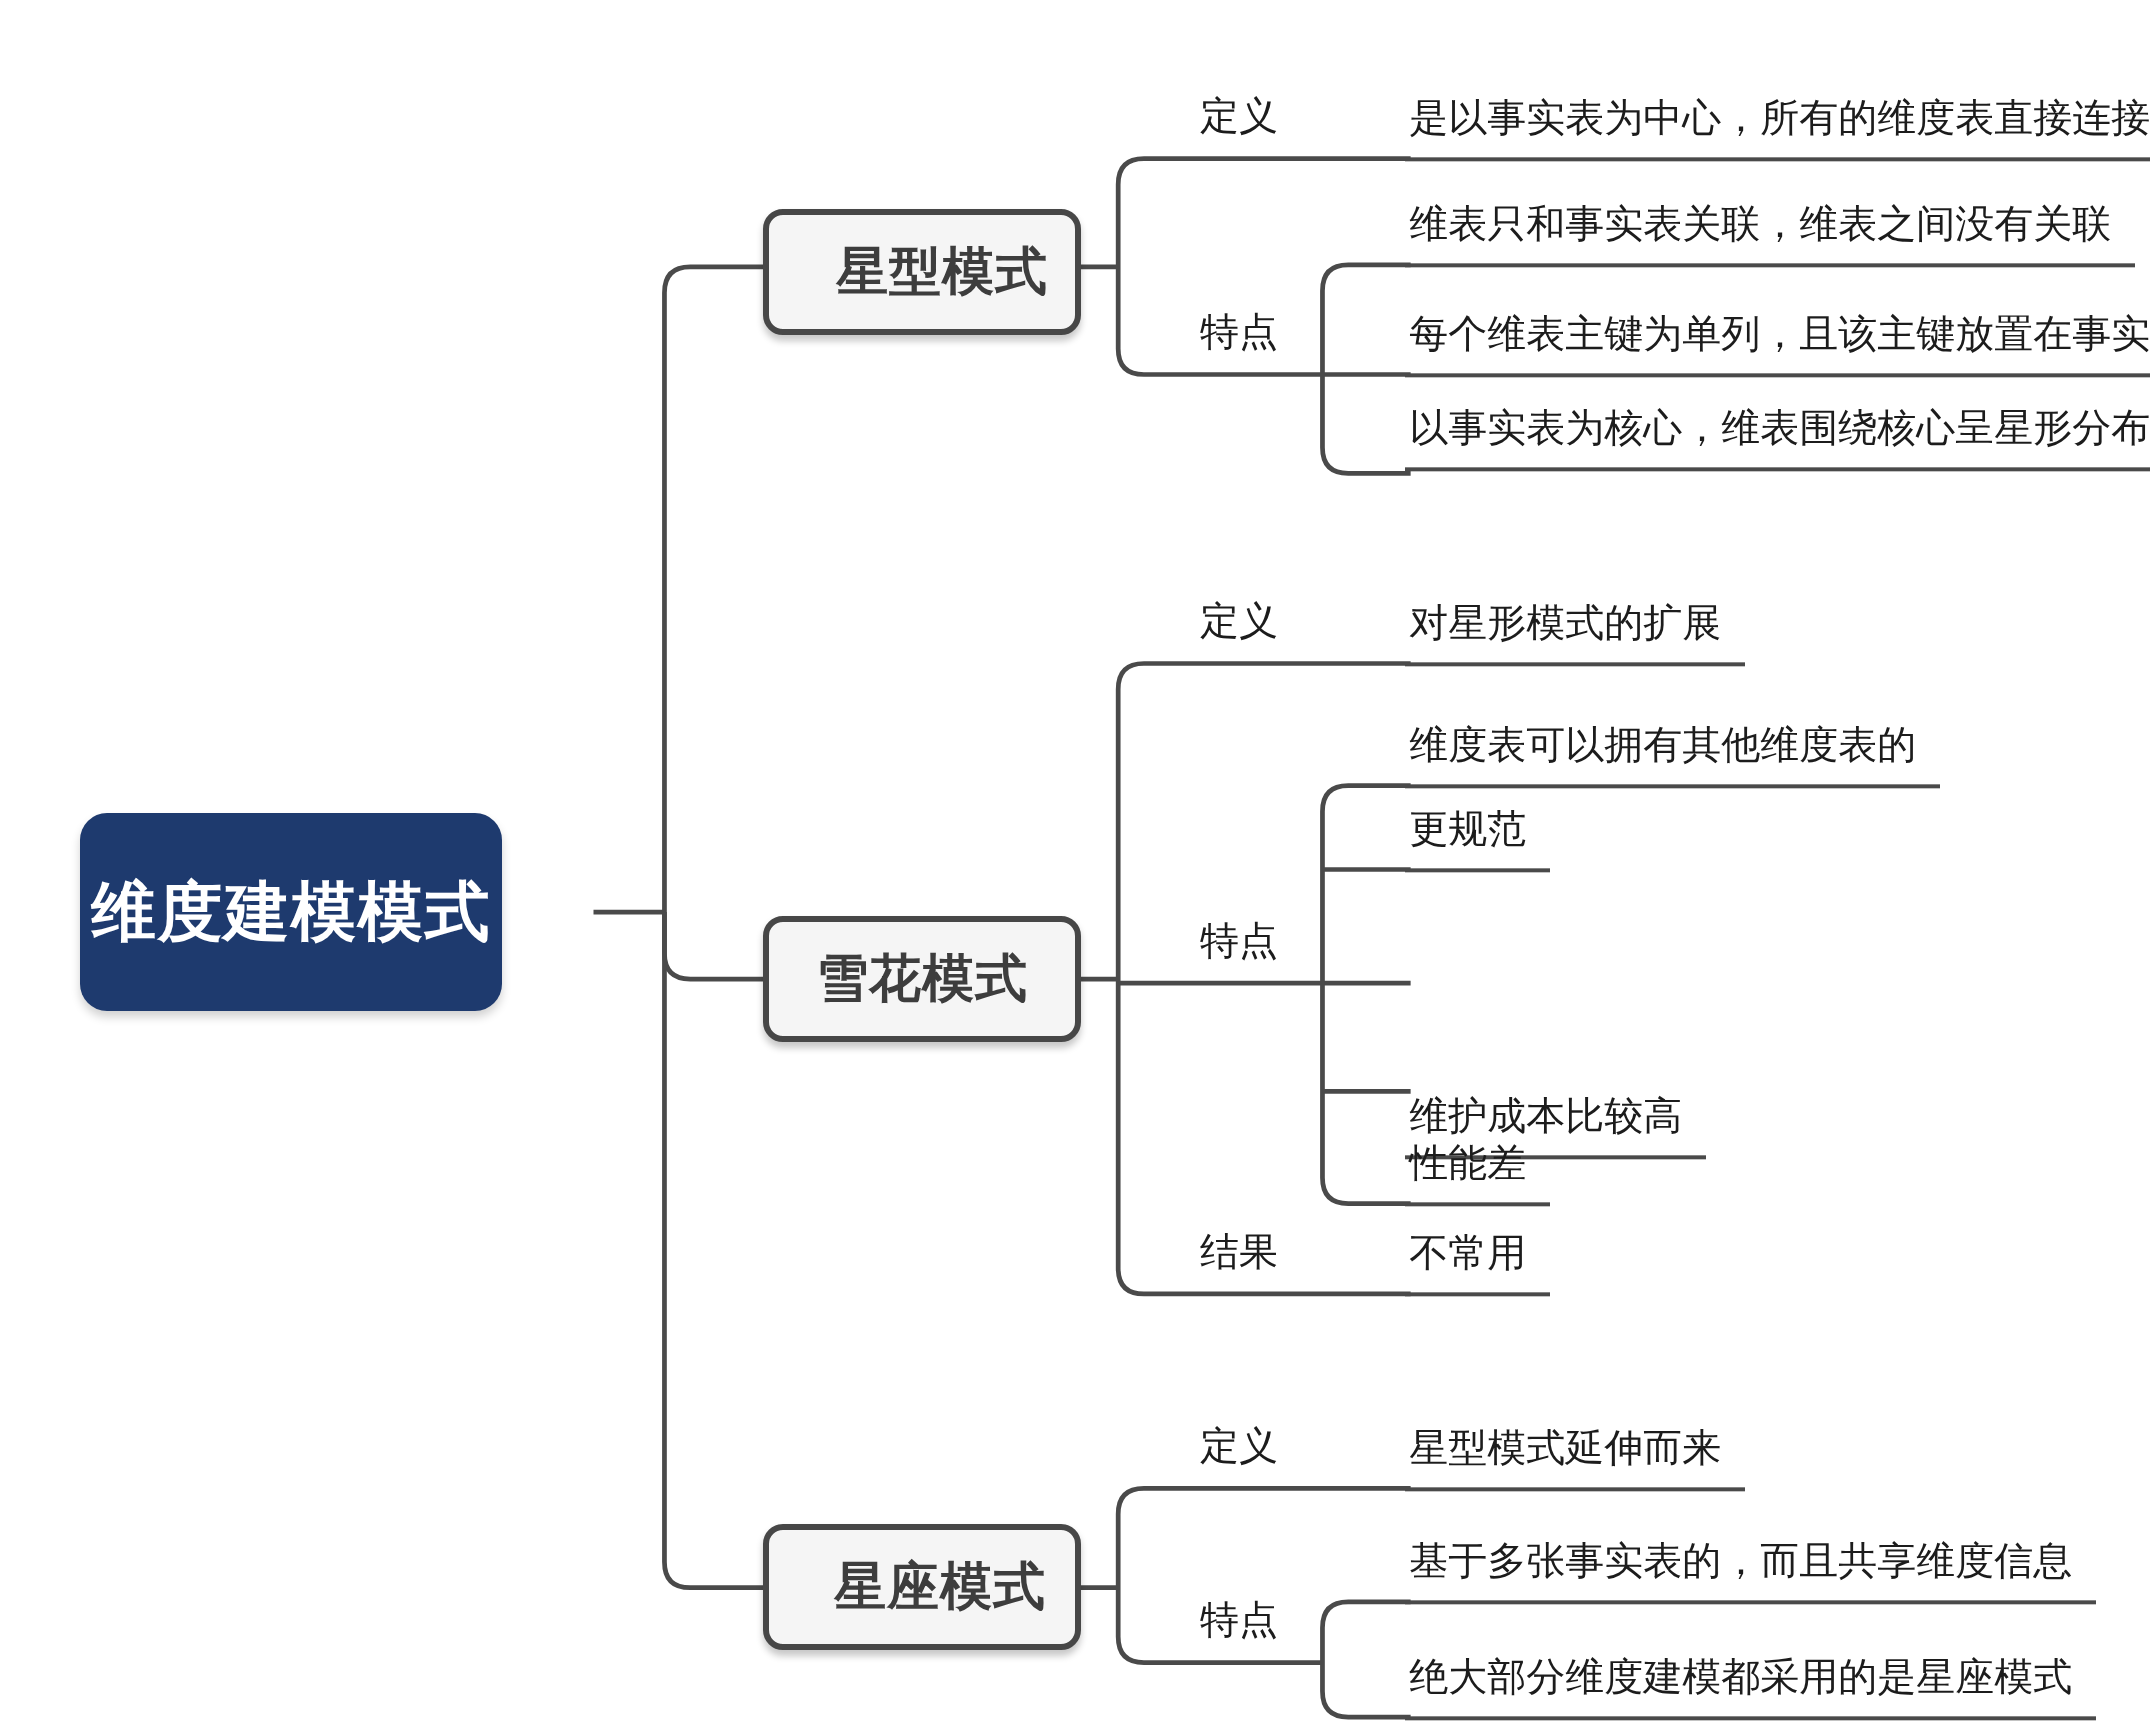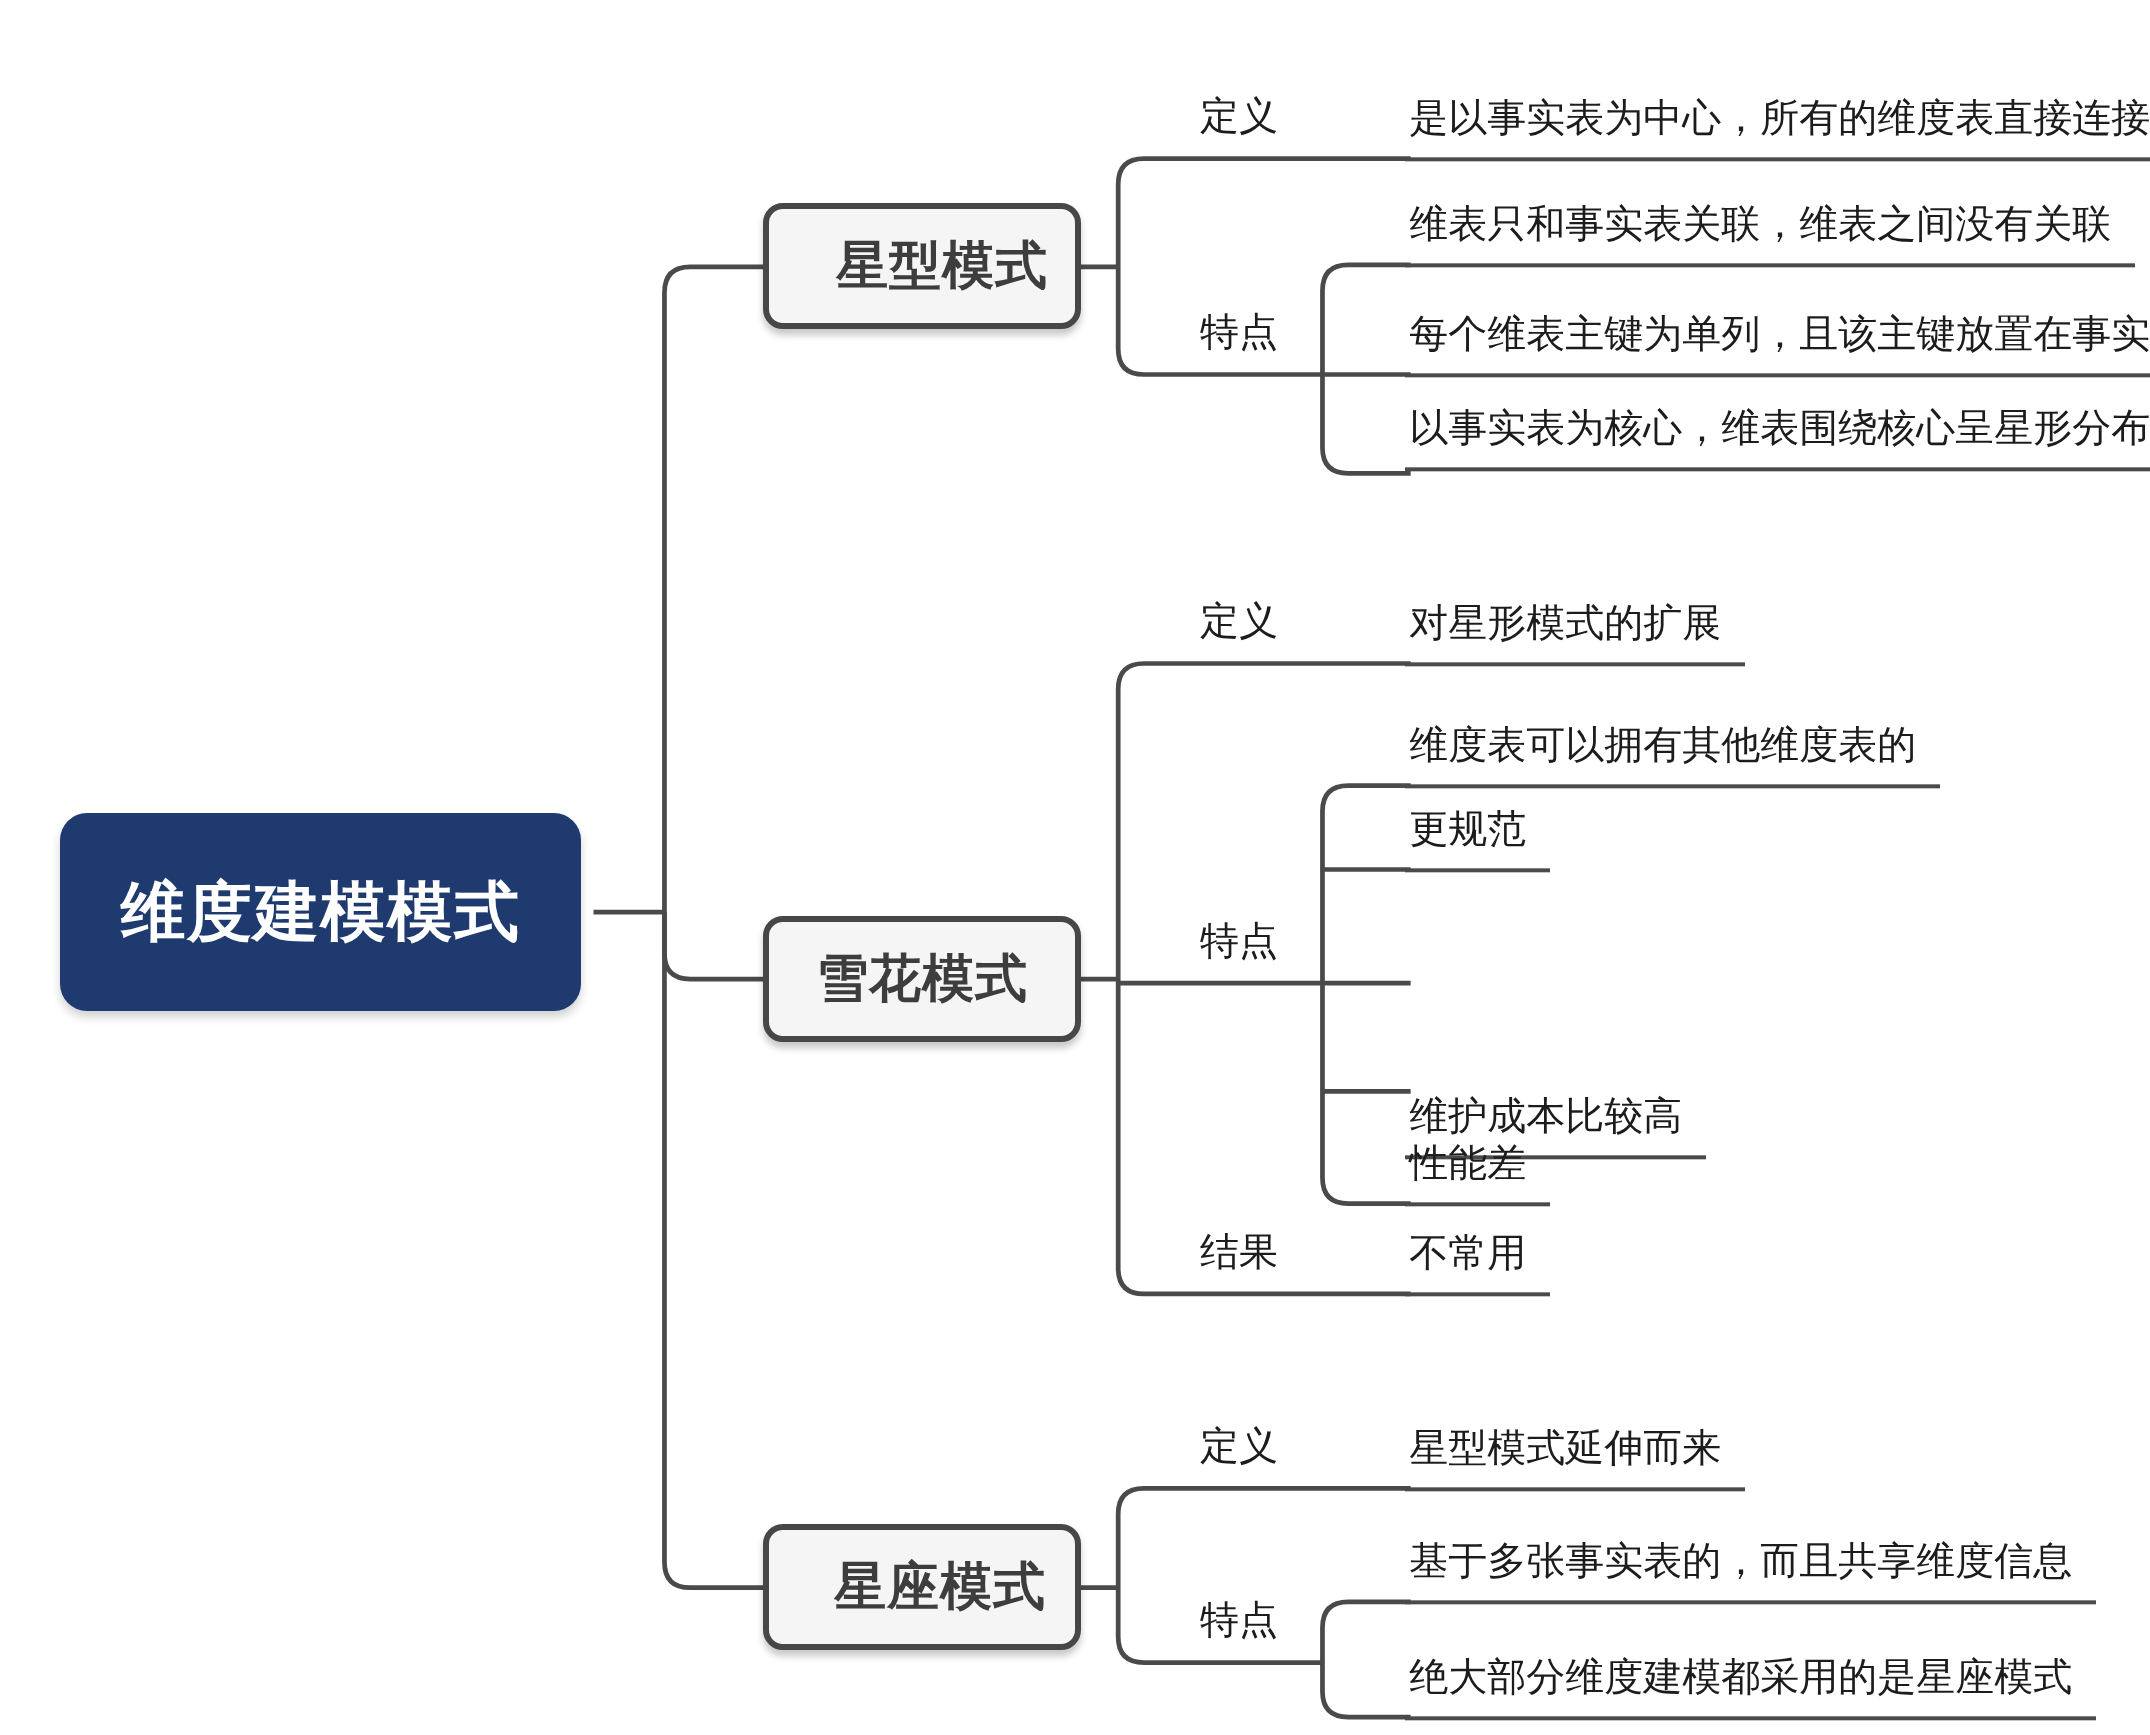--- a/index.html
+++ b/index.html
@@ -22,22 +22,22 @@
     height: 1736px;
   }
   .connector-svg path {
     fill: none;
     stroke: #4A4A4A;
     stroke-width: 11;
     stroke-linejoin: round;
   }
   .root-topic {
     position: absolute;
-    left: 60px; top: 813px;
-    width: 521px; height: 198px;
+    left: 80px; top: 813px;
+    width: 422px; height: 198px;
     background: #1E3A6E;
     border-radius: 27px;
     display: flex;
     align-items: center;
     justify-content: center;
     color: #ffffff;
     font-size: 65px;
     font-weight: bold;
     letter-spacing: 1.7px;
     box-shadow: 0 6px 9.5px rgba(0,0,0,0.18);
@@ -52,21 +52,21 @@
     border-radius: 20px;
     display: flex;
     align-items: center;
     justify-content: center;
     color: #3d3d3d;
     font-size: 52px;
     font-weight: bold;
     letter-spacing: 0.9px;
     box-shadow: 0 5.2px 7.7px rgba(0,0,0,0.22);
   }
-  .box-star  { top: 203px; padding-left: 40px;  }
+  .box-star  { top: 209px; padding-left: 40px;  }
   .box-snow  { top: 916px; }
   .box-const { top: 1524px; padding-left: 36px; }
   .topic-text {
     position: absolute;
     transform: translateY(-100%);
     white-space: nowrap;
     font-size: 39px;
     line-height: 1.12;
     color: #1c1c1c;
     margin-left: 24px;

